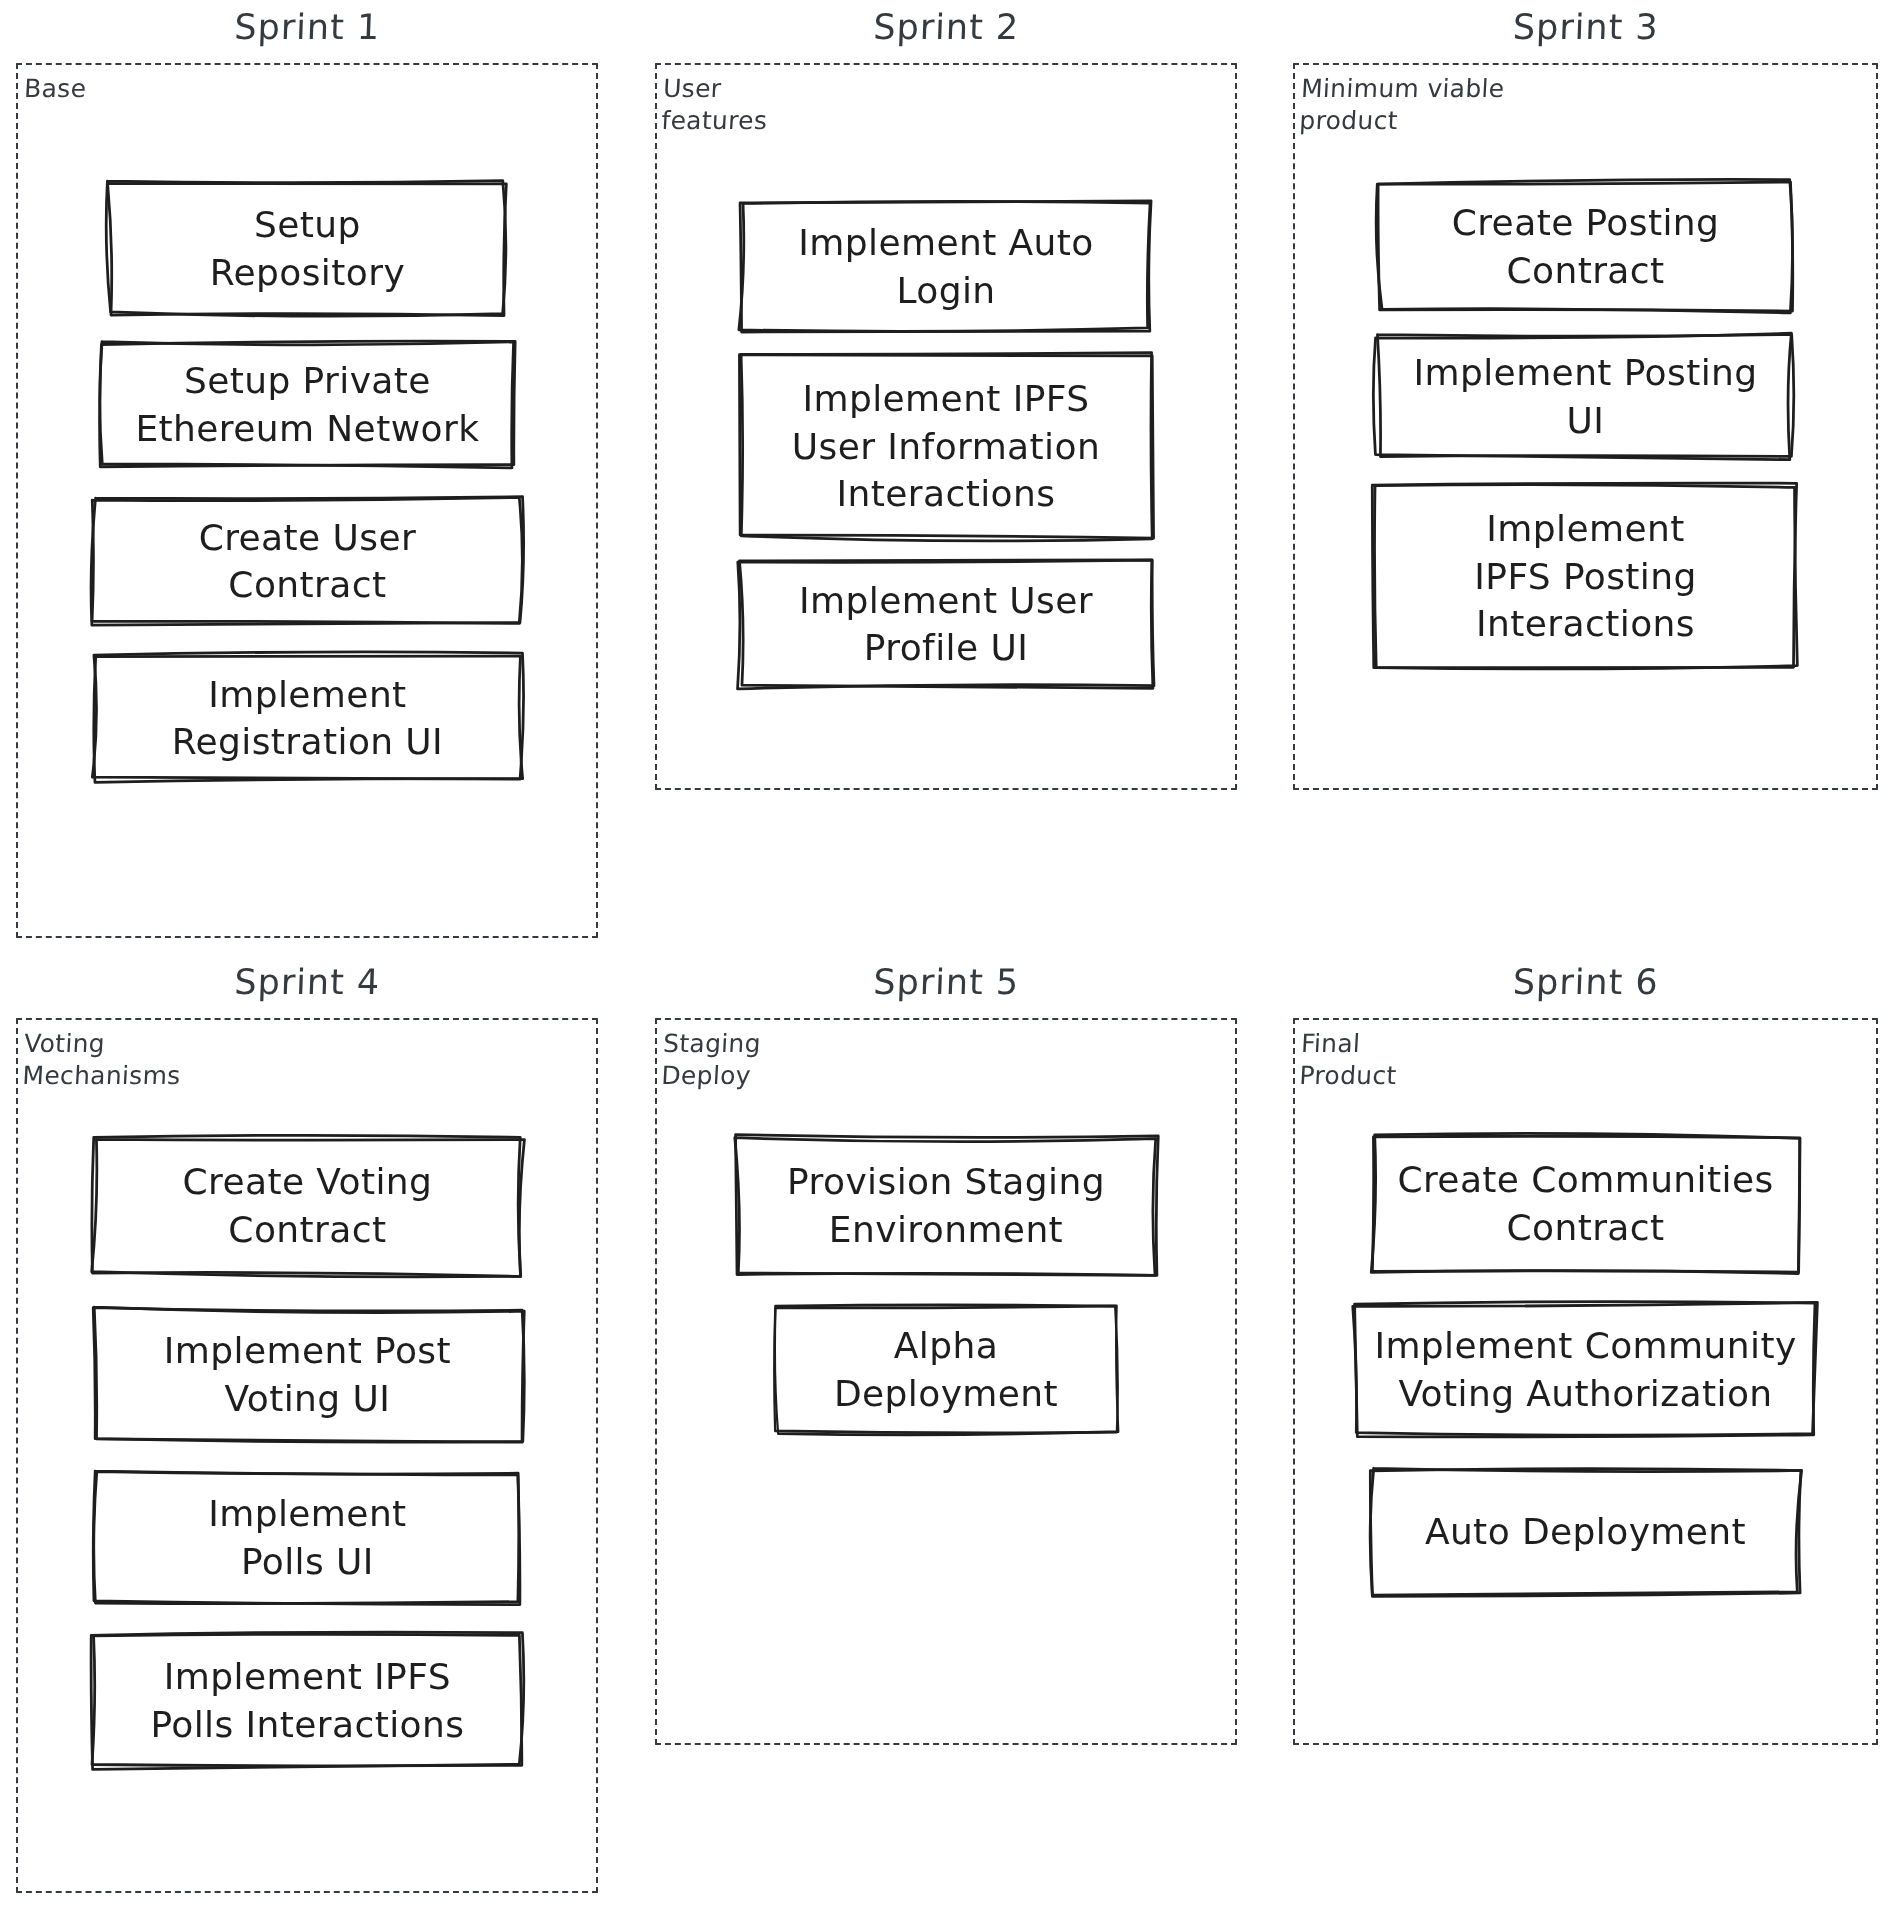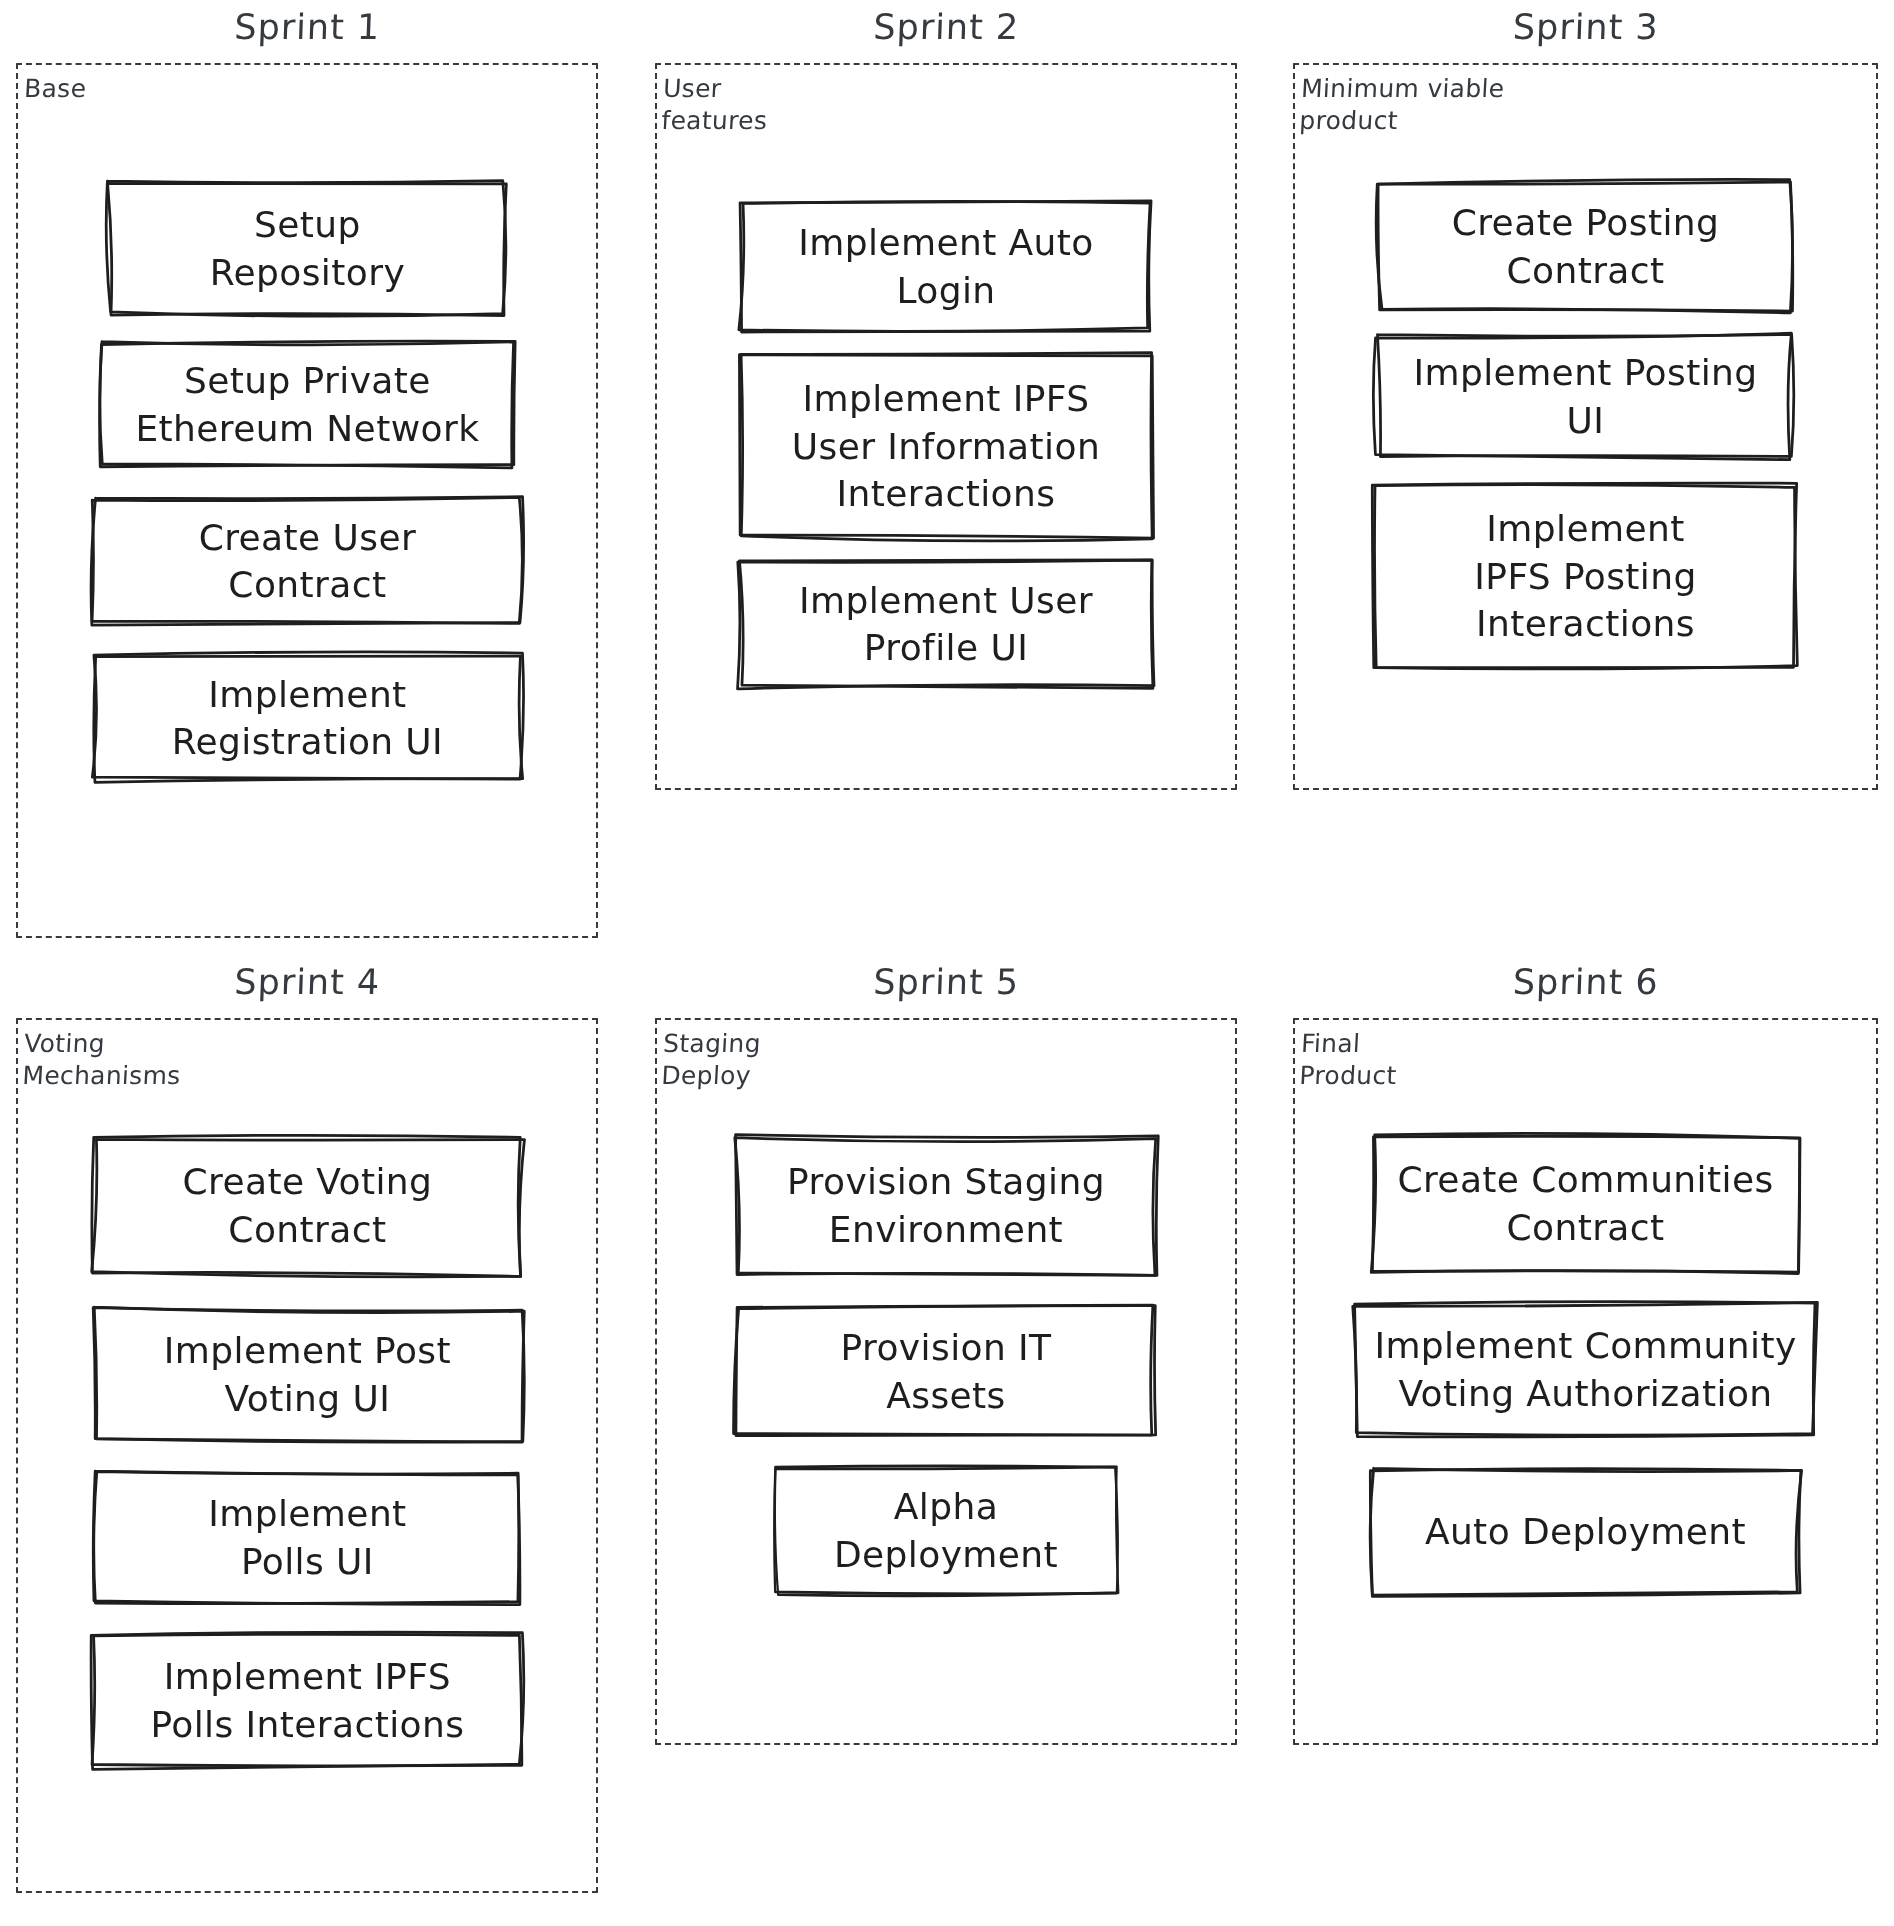--- a/index.html
+++ b/index.html
@@ -259,28 +259,20 @@
 Deploy</div>
         <div class="tasks" style="top: 117px;">
           <div class="task" style="width: 421px; height: 138px; margin-bottom: 33px;">
             <svg class="sketch-svg" viewBox="0 0 660 230" preserveAspectRatio="none">
               <path d="M10.0 7.0 Q332.8 14.5 652.8 9.1 Q648.0 117.5 650.8 221.4 Q329.2 215.9 12.2 220.1 Q10.8 115.5 10.0 7.0" fill="none" stroke="#1e1e1e" stroke-width="4.2" stroke-linecap="round" stroke-linejoin="round"></path>
               <path d="M8.8 11.7 Q330.0 23.0 648.9 13.3 Q640.9 115.3 647.9 221.4 Q328.9 221.0 14.1 217.8 Q19.5 121.1 8.8 11.7" fill="none" stroke="#1e1e1e" stroke-width="4.2" stroke-linecap="round" stroke-linejoin="round"></path>
             </svg>
             <div class="task-label">Provision Staging
 Environment</div>
           </div>
-          <div class="task" style="width: 418px; height: 128px; margin-bottom: 33px;">
-            <svg class="sketch-svg" viewBox="0 0 655 215" preserveAspectRatio="none">
-              <path d="M10.8 9.9 Q332.5 6.9 646.3 7.0 Q643.7 105.9 646.9 204.3 Q323.7 204.8 9.0 205.2 Q9.4 104.8 10.8 9.9" fill="none" stroke="#1e1e1e" stroke-width="4.2" stroke-linecap="round" stroke-linejoin="round"></path>
-              <path d="M13.1 11.8 Q334.3 7.2 642.7 6.2 Q636.9 111.9 641.0 204.5 Q315.8 204.7 5.4 202.2 Q5.3 101.8 13.1 11.8" fill="none" stroke="#1e1e1e" stroke-width="4.2" stroke-linecap="round" stroke-linejoin="round"></path>
-            </svg>
-            <div class="task-label">Provision IT
-Assets</div>
-          </div>
           <div class="task" style="width: 337px; height: 125px; margin-bottom: 0px;">
             <svg class="sketch-svg" viewBox="0 0 660 210" preserveAspectRatio="none">
               <path d="M8.1 7.8 Q328.9 3.8 648.9 7.8 Q657.0 107.0 652.2 199.6 Q331.4 202.3 7.8 197.7 Q4.1 103.8 8.1 7.8" fill="none" stroke="#1e1e1e" stroke-width="4.2" stroke-linecap="round" stroke-linejoin="round"></path>
               <path d="M8.5 10.4 Q334.9 11.4 651.8 7.3 Q648.8 96.9 654.9 198.8 Q326.9 206.7 13.4 201.7 Q4.6 114.0 8.5 10.4" fill="none" stroke="#1e1e1e" stroke-width="4.2" stroke-linecap="round" stroke-linejoin="round"></path>
             </svg>
             <div class="task-label">Alpha Deployment</div>
           </div>
         </div>
       </div>
     </div>

